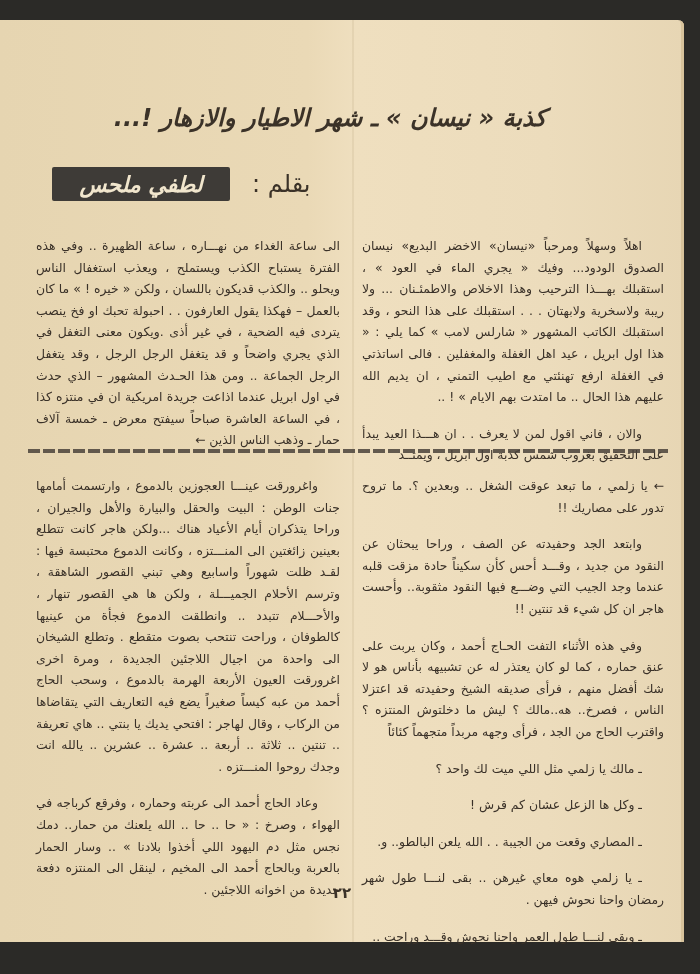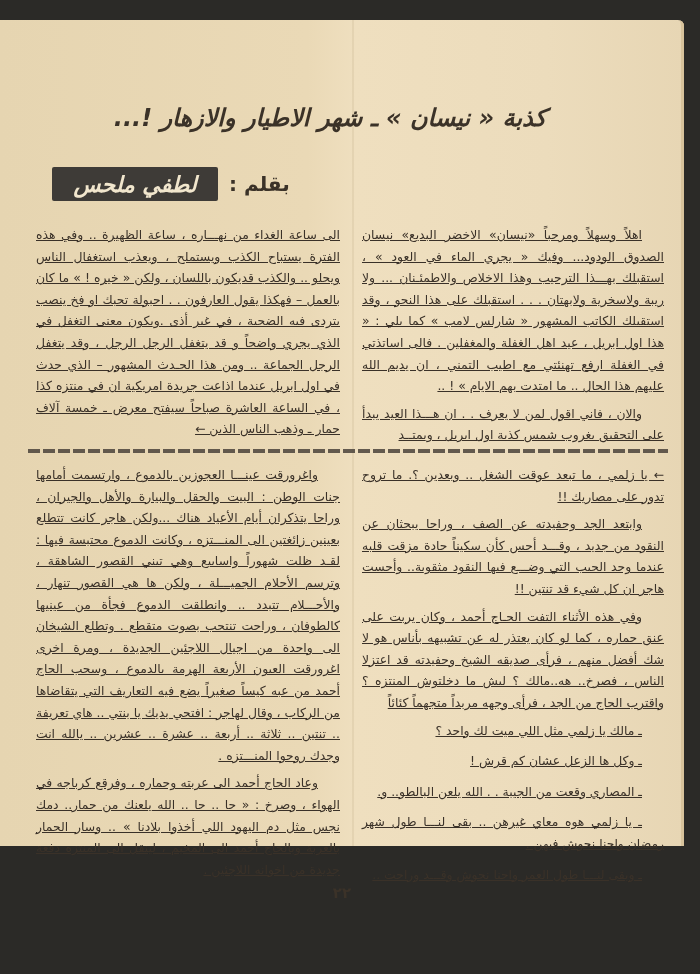--- a/index.html
+++ b/index.html
@@ -6,21 +6,21 @@
     body {
       width: 700px; height: 974px;
       background: #2b2a27;
       position: relative;
       overflow: hidden;
       font-family: "DejaVu Sans", sans-serif;
     }
     .page {
       position: absolute;
       left: 0; top: 20px;
-      width: 684px; height: 826px;
+      width: 684px; height: 922px;
       background: linear-gradient(90deg, #e6d5b1 0%, #ead9b6 45%, #efdfbf 52%, #ecdcbc 80%, #e7d6b4 100%);
       border-top-right-radius: 6px;
       box-shadow: inset -8px 0 0 -5px #d8c39c, inset -11px 0 0 -9px #c8b08a;
     }
     .fold {
       position: absolute; left: 352px; top: 0; width: 2px; height: 100%;
       background: rgba(180,160,120,0.18);
     }
     .title {
       position: absolute; top: 84px; left: 100px; width: 460px;
@@ -29,41 +29,41 @@
       font-weight: bold; font-style: italic;
       font-size: 24px; color: #3b3228; letter-spacing: 0.5px;
     }
     .byline {
       position: absolute; top: 144px; left: 52px;
       display: flex; align-items: center; direction: rtl;
       height: 40px;
     }
     .byline-label {
       font-family: "DejaVu Sans", sans-serif;
-      font-size: 20px; font-weight: bold; color: #3b3228;
-      margin-left: 11px;
+      font-size: 24px; font-weight: normal; color: #3b3228;
+      margin-left: 22px;
     }
     .author-box {
       background: #3e3b37;
       color: #f1e6cd;
       font-family: "DejaVu Serif", serif;
       font-style: italic; font-weight: bold;
       font-size: 22px;
-      padding: 4px 8px;
+      padding: 4px 14px;
       width: 150px; text-align: center;
       border-radius: 2px;
     }
     .col {
       position: absolute;
       direction: rtl; text-align: justify;
       font-family: "DejaVu Sans", sans-serif;
       font-size: 12.4px; line-height: 21.6px;
       color: #3a3128;
     }
-    .col p { margin: 4px 0 6px 0; text-decoration: underline; }
+    .col p { margin: 15px 0 6px 0; }
     .col p.indent { text-indent: 22px; }
     .col p.dialog { margin-bottom: 9px; }
     .col-tr { left: 362px; top: 200px; width: 302px; }
     .col-tl { left: 36px; top: 200px; width: 304px; }
     .col-br { left: 362px; top: 440px; width: 302px; }
     .col-bl { left: 36px; top: 440px; width: 304px; }
     .divider {
       position: absolute; left: 28px; top: 429px; width: 640px; height: 4px;
       background: repeating-linear-gradient(90deg, #4a423a 0 12px, transparent 12px 15px);
       opacity: 0.85;

